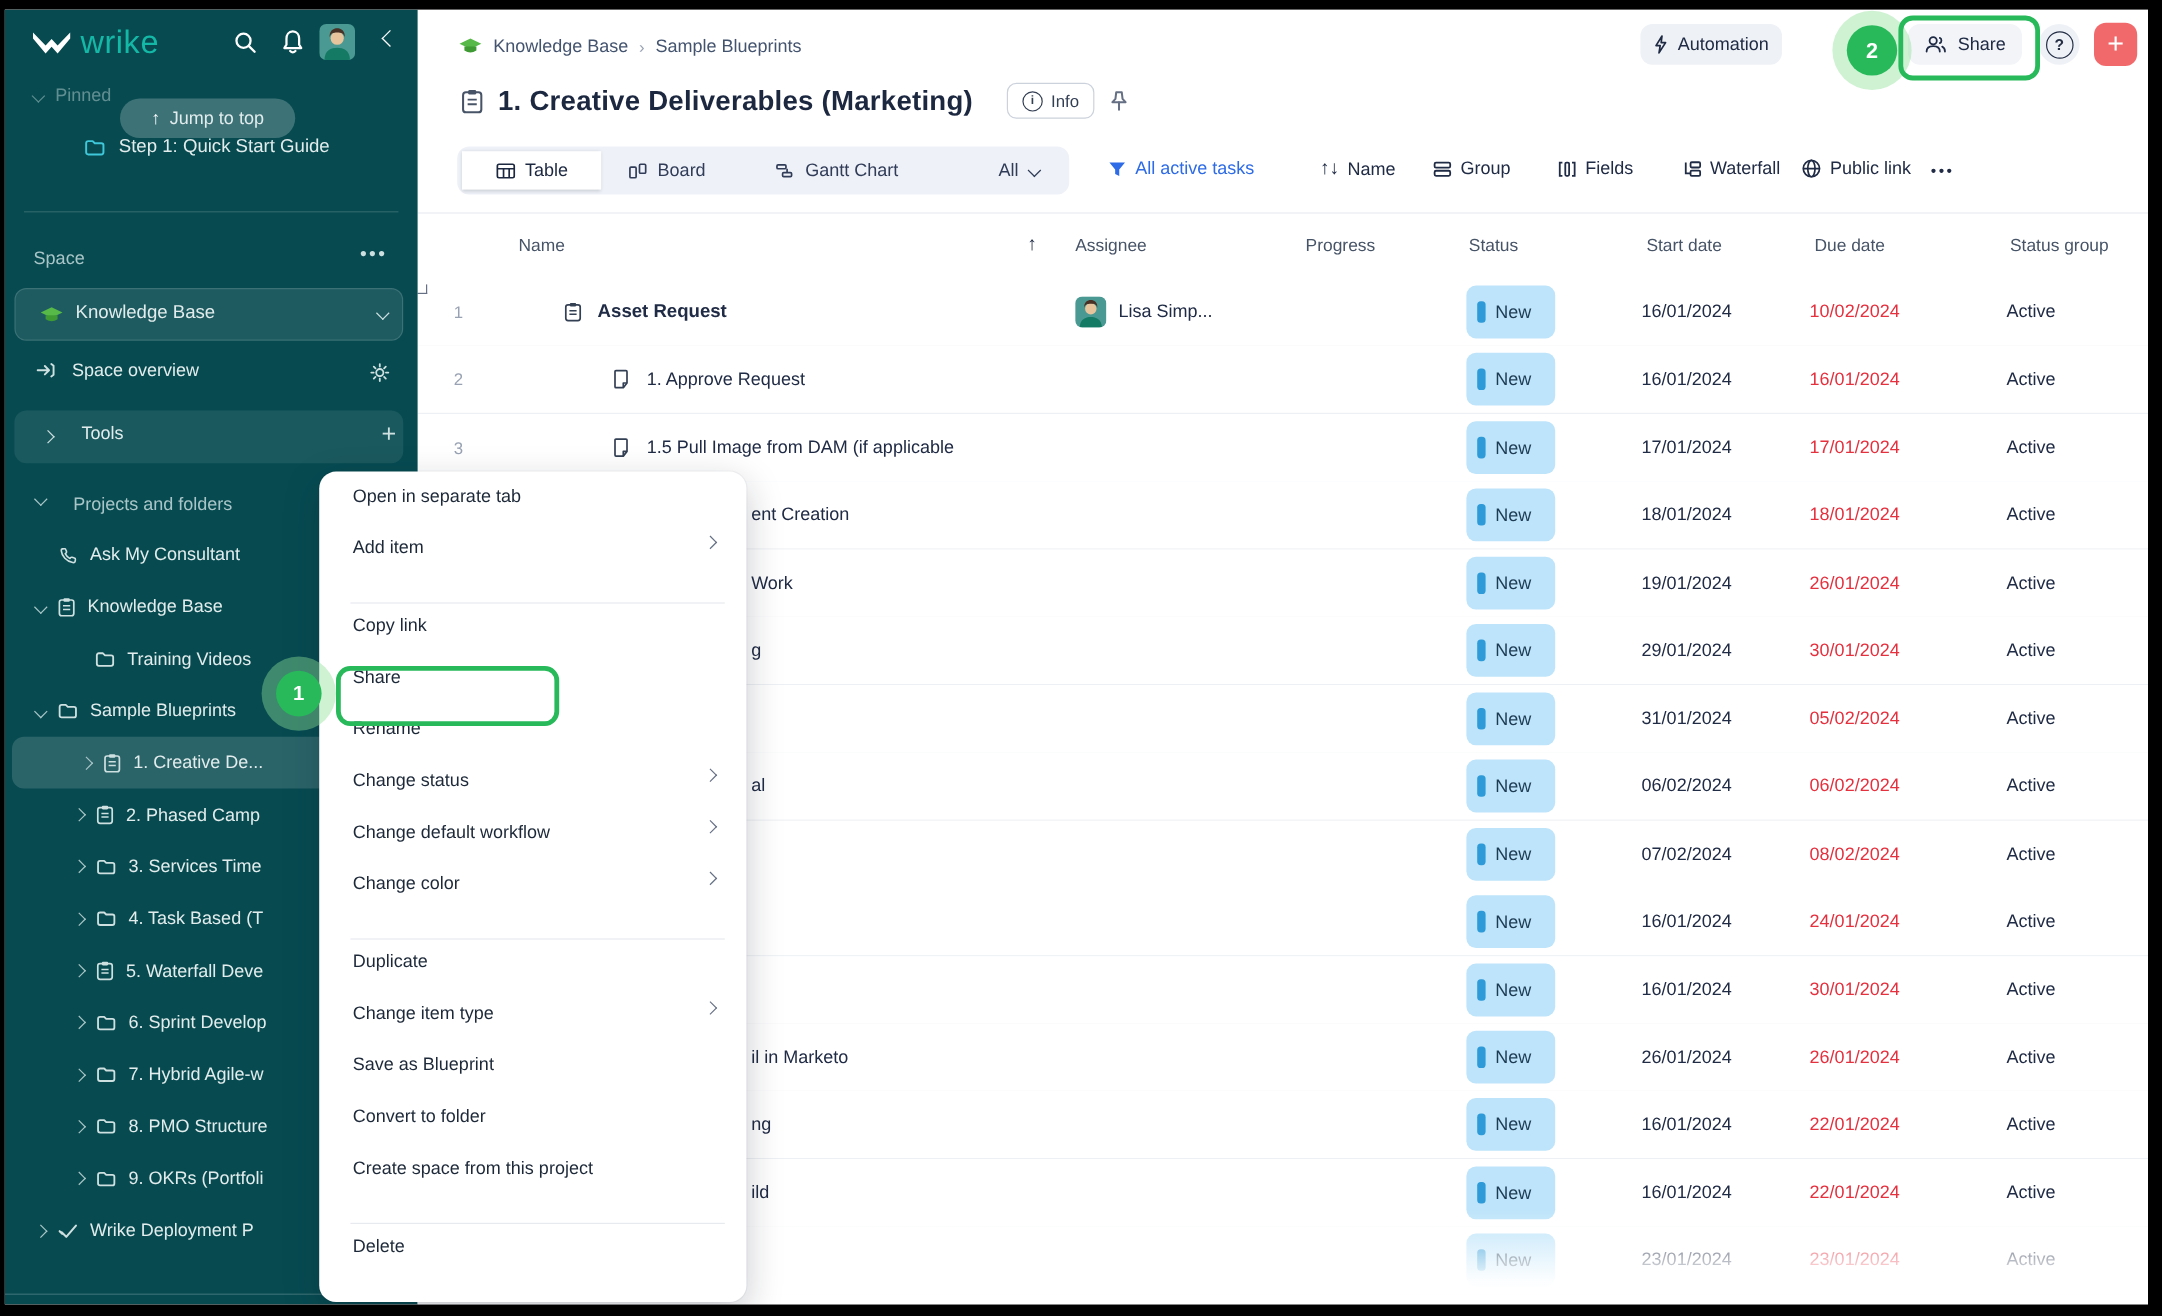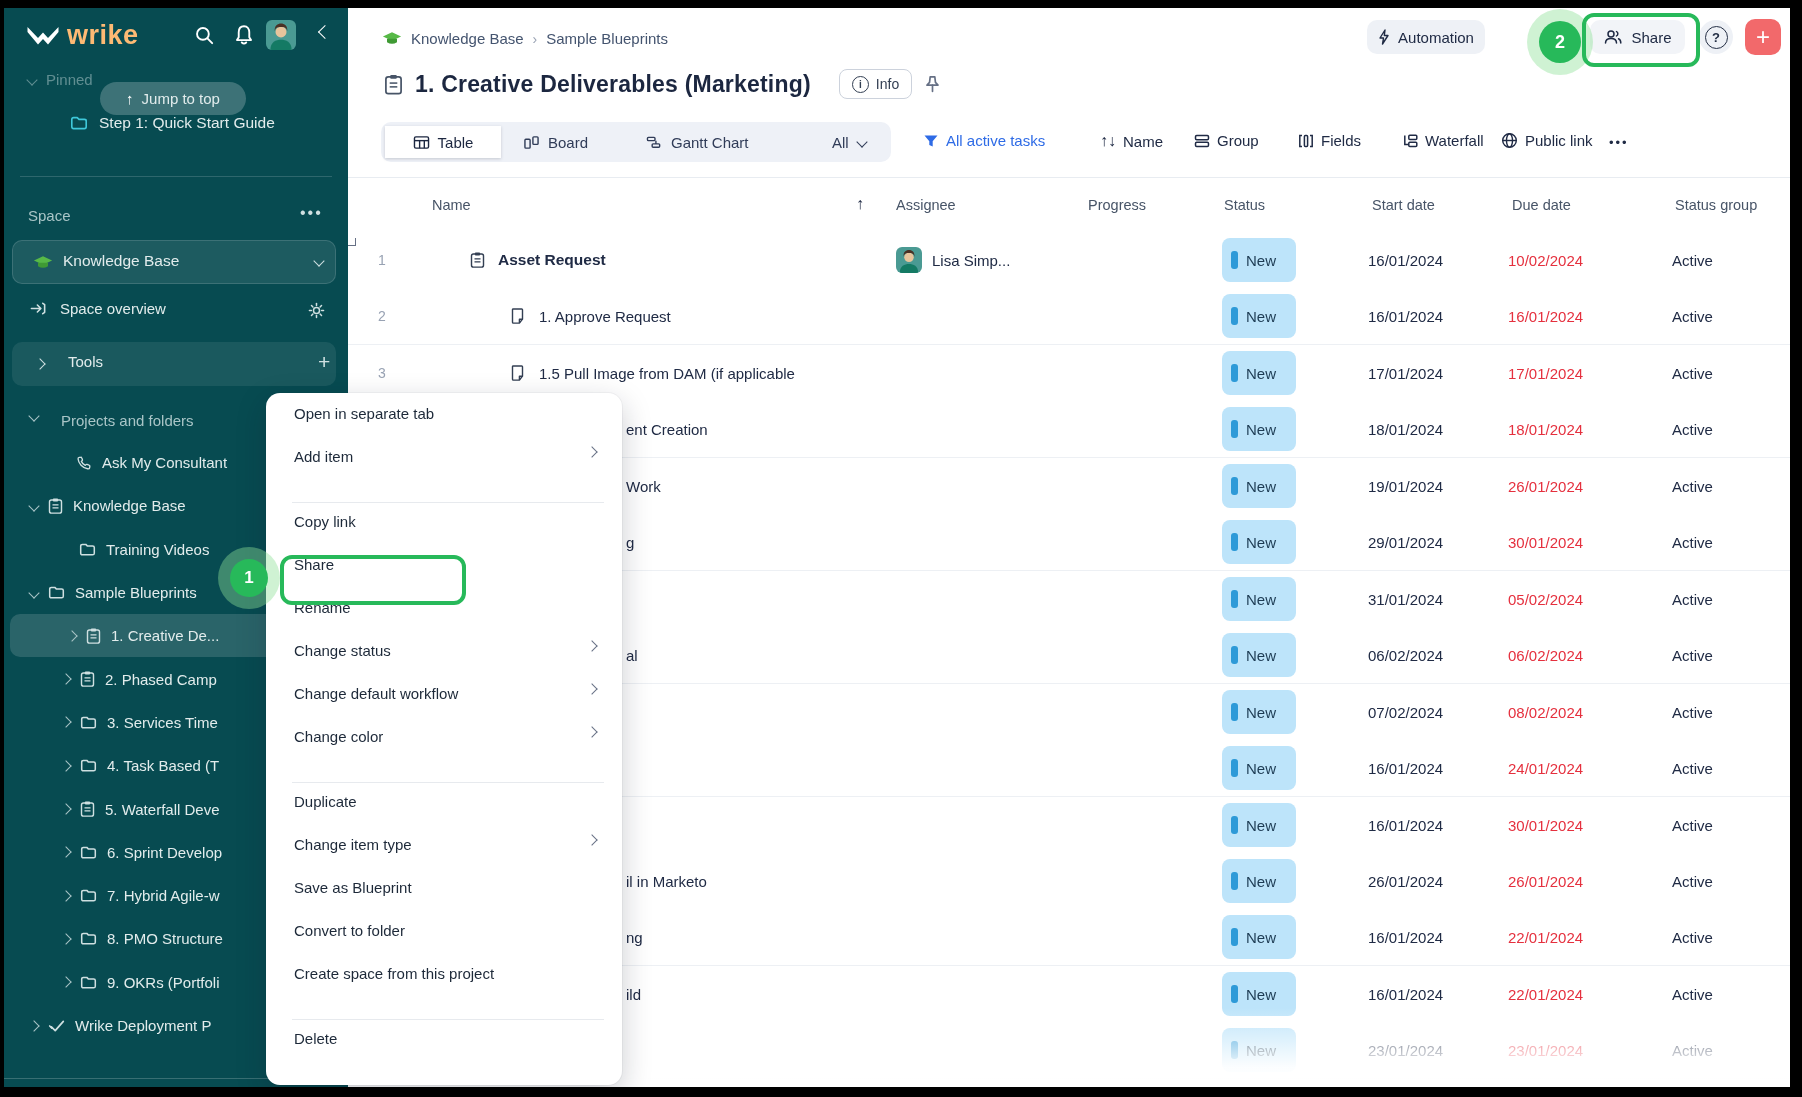--- a/index.html
+++ b/index.html
@@ -13,21 +13,21 @@
   .sdim{color:#a9c5c7}
   .chv{display:inline-block;width:7px;height:7px;border-right:1.7px solid currentColor;border-bottom:1.7px solid currentColor}
   .chv.down{transform:rotate(45deg)}
   .chv.right{transform:rotate(-45deg)}
   .chv.left{transform:rotate(135deg)}
   .pill{background:rgba(255,255,255,.09);border-radius:10px}
   #side-tree{position:absolute;left:0;top:433px;width:344px}
   .trow{height:43.3px;display:flex;align-items:center;gap:10px;color:#e2ecec;font-size:15px;white-space:nowrap;overflow:hidden}
   .trow .ticn{display:flex;align-items:center;color:#cfe0e1}
   .trow.sel{background:rgba(255,255,255,.14);border-radius:10px;margin:0 6px}
-  .logo{color:#fdba74;font-size:27px;font-weight:700;letter-spacing:.5px}
+  .logo{color:#14b8a6;font-size:27px;font-weight:400;letter-spacing:.5px}
   
   .crumb{font-size:15px;color:#44546f}
   .title{font-size:23px;font-weight:700;color:#1c2740;letter-spacing:.2px}
   .gpill{background:#eef1f6;border-radius:10px;display:flex;align-items:center;justify-content:center;gap:8px;font-size:15px;color:#202b45}
   .tabwrap{background:#eef1f7;border-radius:10px}
   .tab{display:flex;align-items:center;gap:8px;font-size:15px;color:#303c58}
   .tab.active{background:#fff;border-radius:0;box-shadow:0 1px 3px rgba(16,24,40,.18);color:#1c2740}
   .tbtn{display:flex;align-items:center;gap:7px;font-size:15px;color:#202b45;white-space:nowrap}
   .hcol{font-size:14.5px;color:#475467;white-space:nowrap}
   #thead{position:absolute;left:344px;top:169px;width:1442px;height:55px;border-top:1px solid #e8ecf1;border-bottom:1px solid #e8ecf1;background:#fff}
@@ -154,21 +154,21 @@
       <span class="abs stext" style="left:56px;top:11px">Tools</span>
       <span class="abs" style="left:306px;top:8px;color:#cfe0e1;font-size:21px;font-weight:300">+</span>
     </div>
 
     <div class="abs" style="left:26px;top:404px;display:flex;gap:23px">
       <span class="chv down" style="color:#a9c5c7"></span>
       <span class="stext sdim">Projects and folders</span>
     </div>
 
     <div id="side-tree">
-        <div class="trow" style="padding-left: 44px; margin-left: 11px;">
+        <div class="trow" style="padding-left: 28px;">
           <span style="width: 7px; flex: 0 0 auto;"></span>
           <span class="ticn" style="flex: 0 0 auto;">
             <svg width="16" height="16" viewBox="0 0 20 20">
               <path d="M4 3 C3 3.1 2.5 4 2.6 5 C3.1 10.5 8 16 14.5 17.2 C15.6 17.4 16.8 17 17 16 L17.3 14.2 C17.4 13.5 17 12.8 16.3 12.6 L13.8 11.8 C13.2 11.6 12.6 11.8 12.2 12.3 L11.6 13 C9.5 12 7.6 10 6.7 8 L7.5 7.3 C8 6.9 8.2 6.2 8 5.6 L7.2 3.6 C7 3 6.4 2.8 5.8 2.9 Z" fill="none" stroke="currentColor" stroke-width="1.7" stroke-linejoin="round"></path>
             </svg>
           </span>
           <span>Ask My Consultant</span>
         </div>
         <div class="trow" style="padding-left: 26px;">
           <span class="chv down" style="color: rgb(169, 197, 199); flex: 0 0 auto;"></span>

